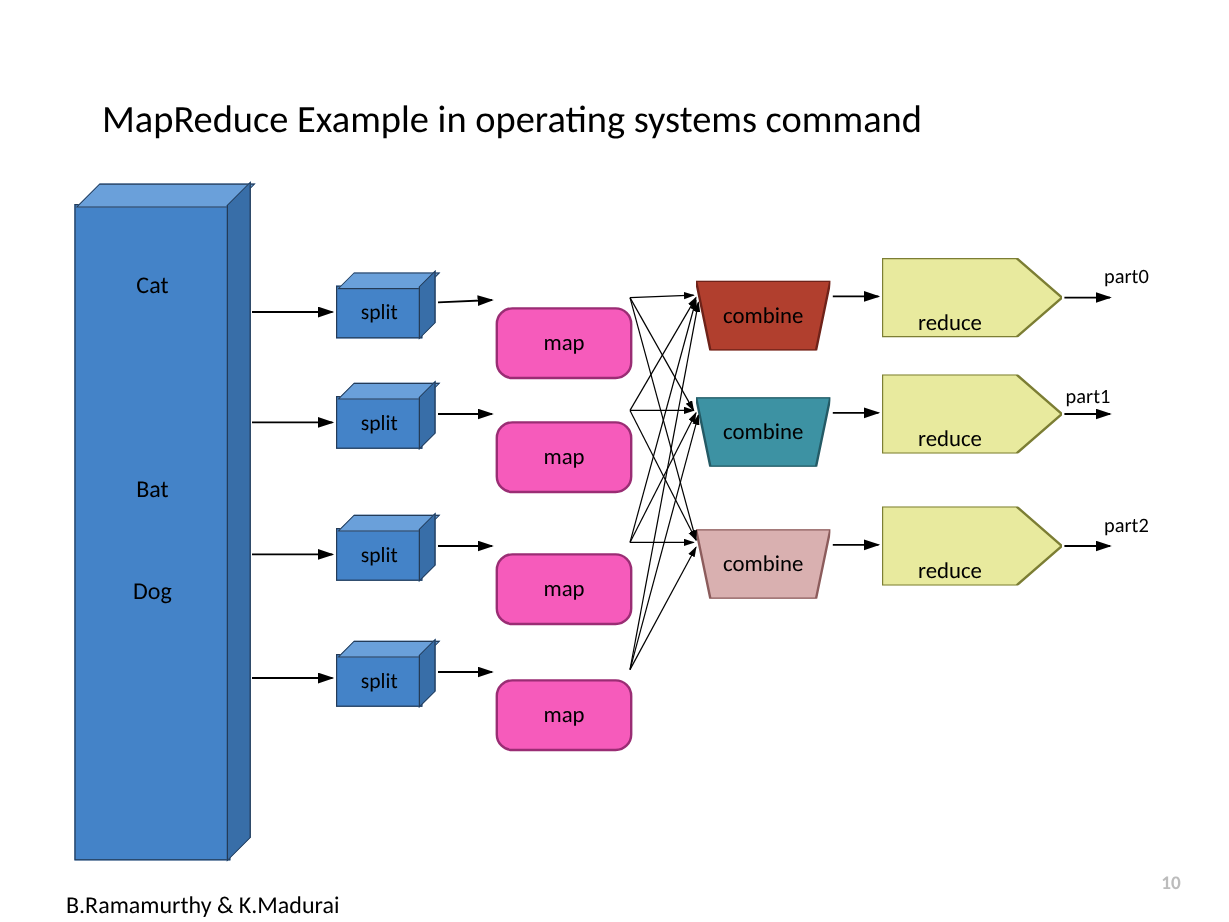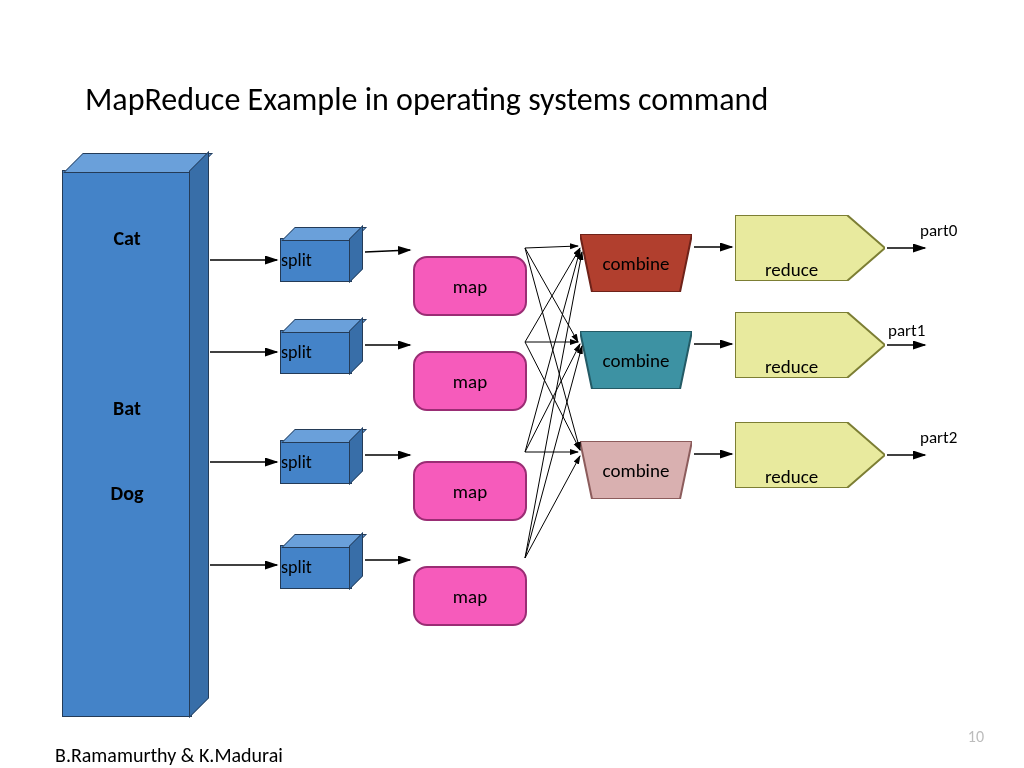--- a/index.html
+++ b/index.html
@@ -17,20 +17,21 @@
   left: 85px;
   font-size: 32px;
   color: #000;
 }
 .slide-num {
   position: absolute;
   bottom: 22px;
   right: 40px;
   font-size: 16px;
   color: #bcbcbc;
+  font-weight: bold;
 }
 .author {
   position: absolute;
   bottom: 0px;
   left: 55px;
   font-size: 20px;
   color: #000000;
   line-height: 1.3;
 }
 
@@ -64,36 +65,35 @@
   transform: skewY(-45deg);
   transform-origin: top left;
 }
 .bigbox-inner {
   position: absolute;
   inset: 0;
   padding: 10px;
   color: #000;
   font-size: 20px;
   text-align: center;
-  font-weight: bold;
 }
 .bigbox .w1 { position:absolute; top:55px;  left:0; right:0; }
 .bigbox .w2 { position:absolute; top:225px; left:0; right:0; }
 .bigbox .w3 { position:absolute; top:310px; left:0; right:0; }
 .bigbox .w4 { position:absolute; top:410px; left:0; right:0; line-height:1.3;}
 
 
 .split {
   position: absolute;
   width: 70px; height: 42px;
   background: #4483c8;
   border: 1.5px solid #243b57;
   color: #000;
   font-size: 18px;
-  display: flex; align-items:center; 
+  display: flex; align-items:center; justify-content:center;
 }
 .split::before {
   content:"";
   position:absolute; left:0; top:-12px;
   width: 70px; height: 12px;
   background:#6aa0da; border:1.5px solid #243b57;
   transform: skewX(-45deg); transform-origin: bottom left;
 }
 .split::after {
   content:"";

